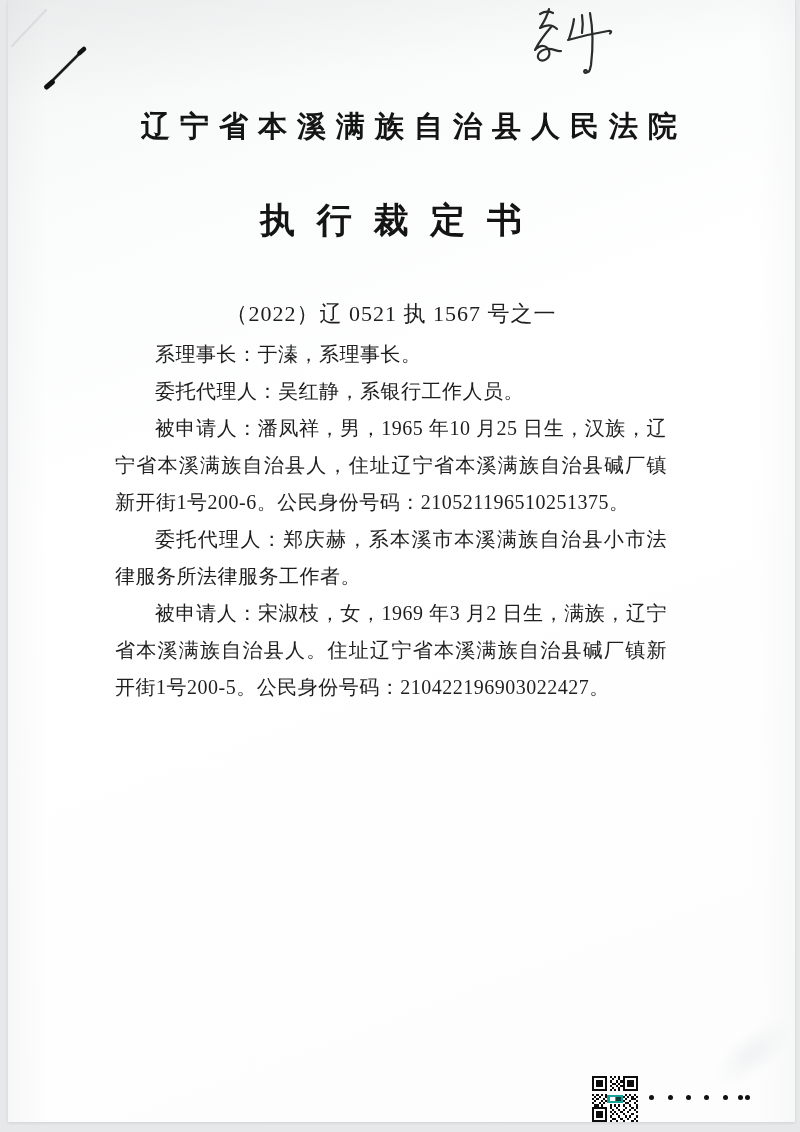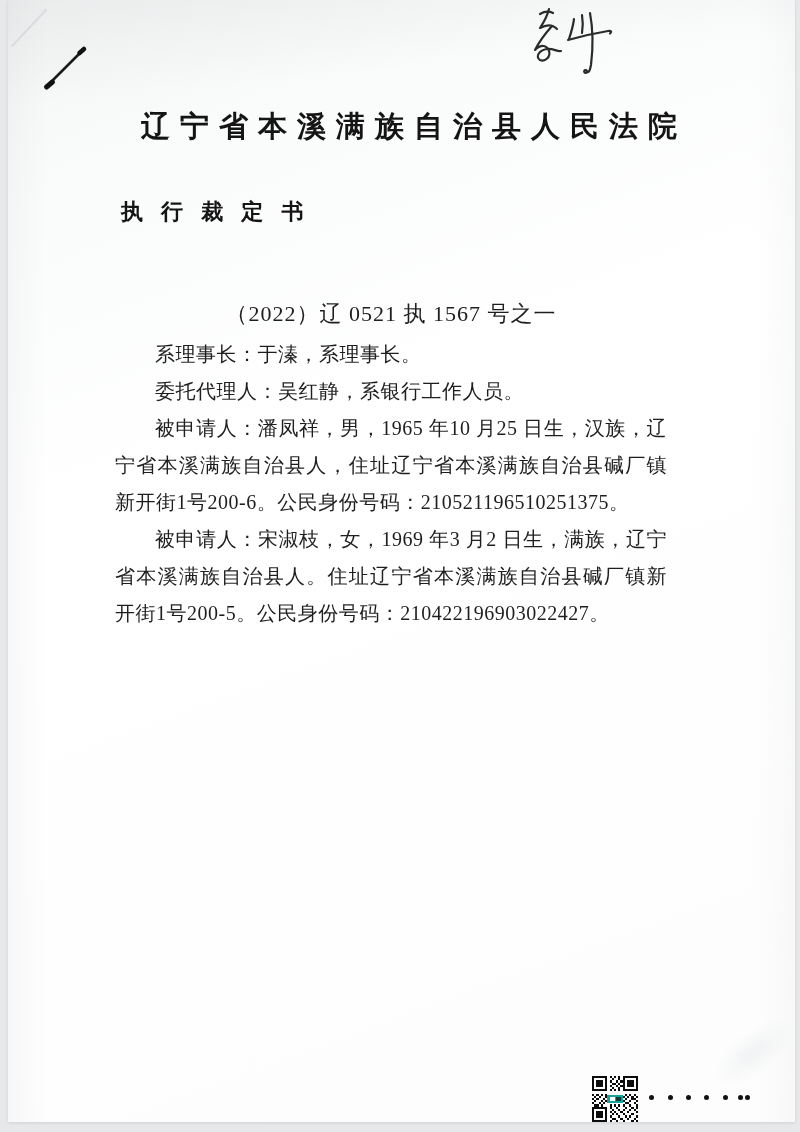--- a/index.html
+++ b/index.html
@@ -41,22 +41,23 @@
     letter-spacing: 10px; text-indent: 10px;
     text-align: center;
     color: #141414;
     white-space: nowrap;
   }
   .doc-title {
     position: absolute;
     left: 107px; top: 197px; width: 552px;
     margin: 0;
     font-family: "Liberation Sans", sans-serif;
-    font-size: 22px; font-weight: 700;
+    font-size: 35px; font-weight: 700;
     letter-spacing: 6px; text-indent: 6px;
+    text-align: center;
     color: #141414;
     white-space: nowrap;
   }
   .case-no {
     position: absolute;
     left: 107px; top: 299px; width: 552px;
     font-size: 22px;
     letter-spacing: 1px;
     text-align: center;
     color: #1e1e1e;
@@ -130,20 +131,21 @@
     <h1 class="court">辽宁省本溪满族自治县人民法院</h1>
 
     <h2 class="doc-title">执 行 裁 定 书</h2>
 
     <div class="case-no">（2022）辽 0521 执 1567 号之一</div>
 
     <div class="body-text">
       <p>系理事长：于溱，系理事长。</p>
       <p>委托代理人：吴红静，系银行工作人员。</p>
       <p>被申请人：潘凤祥，男，1965 年10 月25 日生，汉族，辽宁省本溪满族自治县人，住址辽宁省本溪满族自治县碱厂镇新开街1号200-6。公民身份号码：210521196510251375。</p>
+      <p>委托代理人：郑庆赫，系本溪市本溪满族自治县小市法律服务所法律服务工作者。</p>
       <p>被申请人：宋淑枝，女，1969 年3 月2 日生，满族，辽宁省本溪满族自治县人。住址辽宁省本溪满族自治县碱厂镇新开街1号200-5。公民身份号码：210422196903022427。</p>
     </div>
 
     <div class="smudge"></div>
 
     <svg class="qr" width="46" height="46" viewBox="0 0 21 21" shape-rendering="crispEdges">
       <rect x="0" y="0" width="21" height="21" fill="#ffffff"></rect>
       <path fill="#0c0c0c" fill-rule="evenodd" d="M0 0h7v7H0zM1 1v5h5V1zM14 0h7v7h-7zM15 1v5h5V1zM0 14h7v7H0zM1 15v5h5v-5z"></path>
       <path fill="#0c0c0c" d="M2 2h3v3H2zM16 2h3v3h-3zM2 16h3v3H2z"></path>
       <path fill="#0c0c0c" d="M8 0h1v1H8zM10 0h1v1h-1zM12 0h1v1h-1zM9 1h1v1H9zM12 1h1v1h-1zM8 2h1v1H8zM11 2h1v1h-1zM13 2h1v1h-1zM9 3h1v1H9zM10 3h1v1h-1zM12 3h1v1h-1zM8 4h1v1H8zM11 4h1v1h-1zM13 4h1v1h-1zM9 5h1v1H9zM12 5h1v1h-1zM8 6h1v1H8zM10 6h1v1h-1zM12 6h1v1h-1zM0 8h1v1H0zM2 8h1v1H2zM4 8h1v1H4zM6 8h1v1H6zM15 8h1v1h-1zM17 8h1v1h-1zM19 8h1v1h-1zM1 9h1v1H1zM3 9h1v1H3zM6 9h1v1H6zM14 9h1v1h-1zM16 9h1v1h-1zM18 9h1v1h-1zM20 9h1v1h-1zM0 10h1v1H0zM2 10h1v1H2zM5 10h1v1H5zM15 10h1v1h-1zM18 10h1v1h-1zM19 10h1v1h-1zM1 11h1v1H1zM4 11h1v1H4zM6 11h1v1H6zM14 11h1v1h-1zM17 11h1v1h-1zM20 11h1v1h-1zM0 12h1v1H0zM3 12h1v1H3zM5 12h1v1H5zM15 12h1v1h-1zM16 12h1v1h-1zM19 12h1v1h-1zM1 13h1v1H1zM2 13h1v1H2zM4 13h1v1H4zM8 13h1v1H8zM10 13h1v1h-1zM12 13h1v1h-1zM14 13h1v1h-1zM17 13h1v1h-1zM20 13h1v1h-1zM8 14h1v1H8zM11 14h1v1h-1zM15 14h1v1h-1zM18 14h1v1h-1zM20 14h1v1h-1zM9 15h1v1H9zM12 15h1v1h-1zM14 15h1v1h-1zM17 15h1v1h-1zM19 15h1v1h-1zM8 16h1v1H8zM10 16h1v1h-1zM13 16h1v1h-1zM16 16h1v1h-1zM20 16h1v1h-1zM9 17h1v1H9zM11 17h1v1h-1zM14 17h1v1h-1zM18 17h1v1h-1zM8 18h1v1H8zM12 18h1v1h-1zM15 18h1v1h-1zM17 18h1v1h-1zM20 18h1v1h-1zM9 19h1v1H9zM10 19h1v1h-1zM13 19h1v1h-1zM16 19h1v1h-1zM19 19h1v1h-1zM8 20h1v1H8zM11 20h1v1h-1zM14 20h1v1h-1zM18 20h1v1h-1zM20 20h1v1h-1z"></path>

